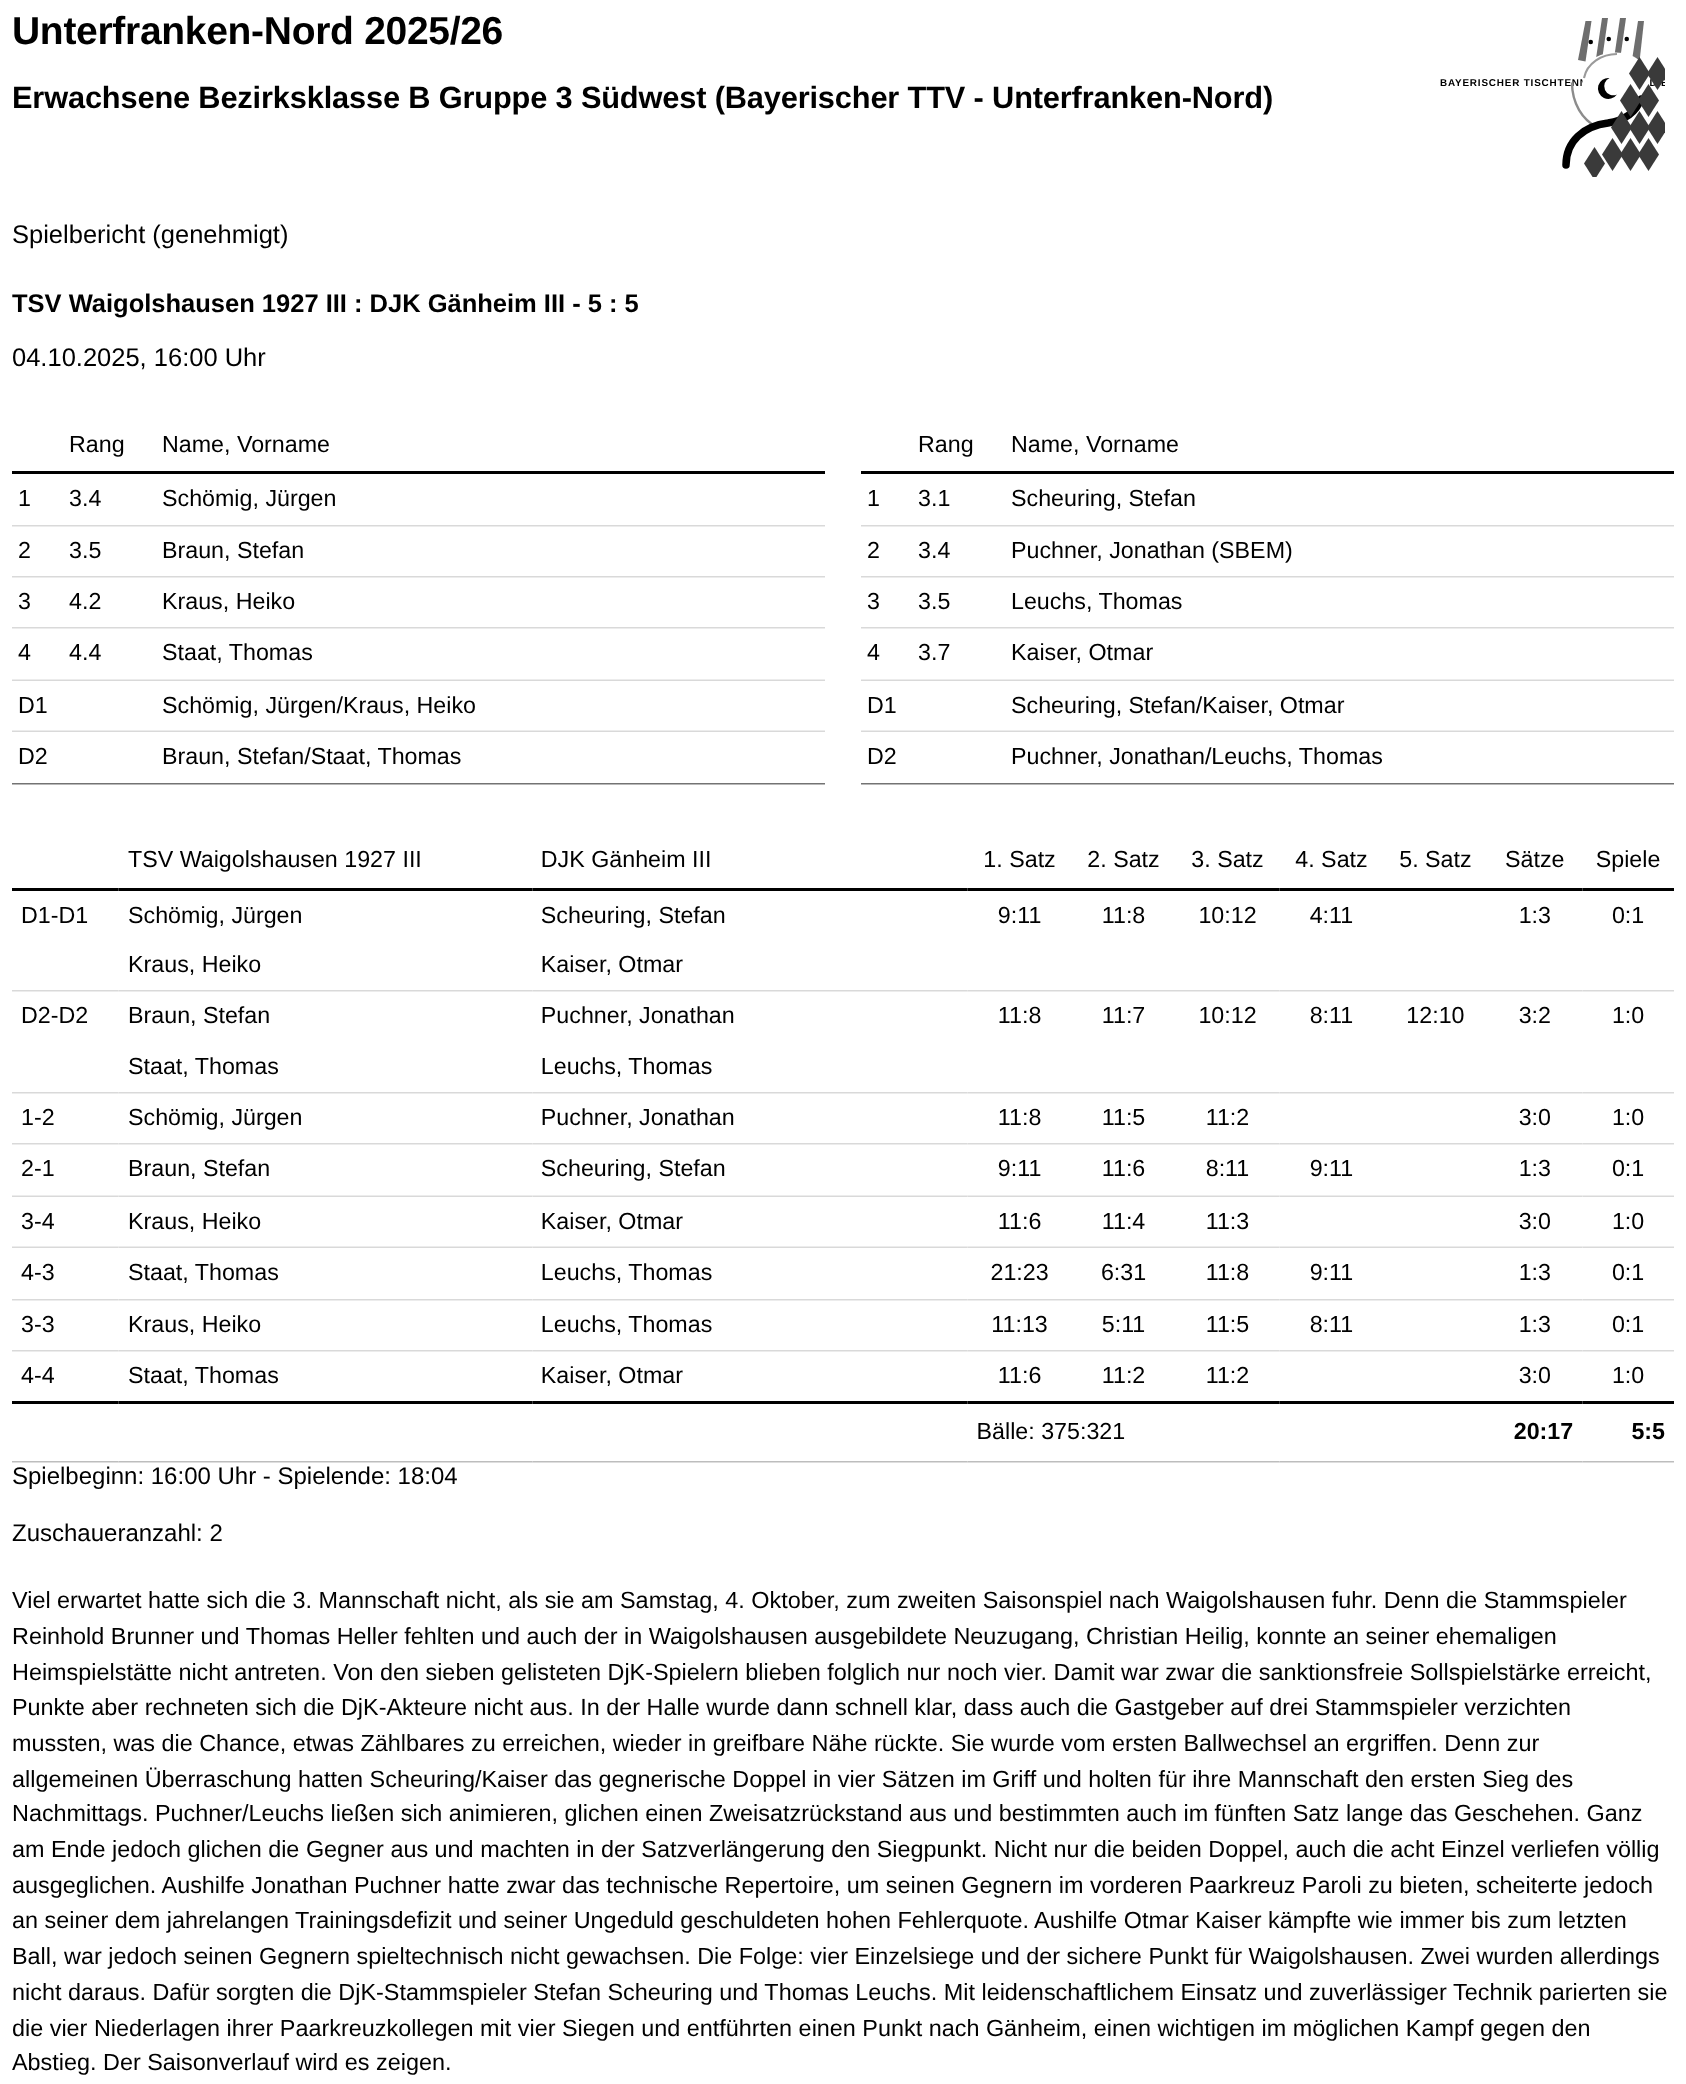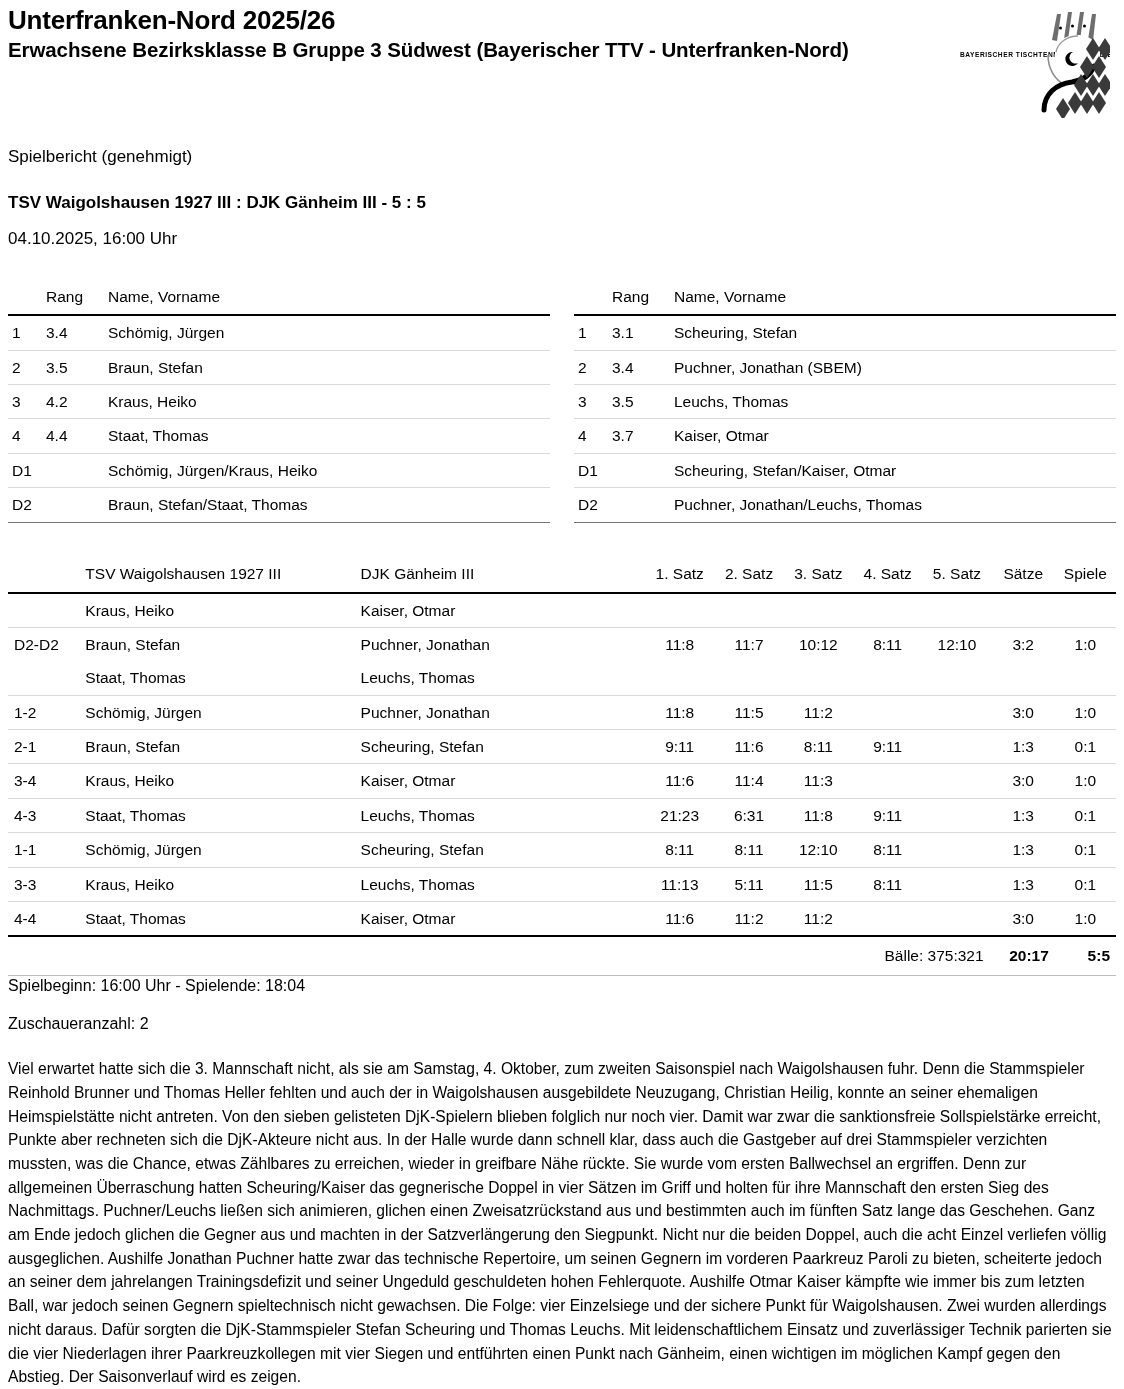--- a/index.html
+++ b/index.html
@@ -24,21 +24,21 @@
 
   
   .header-zone {
     position: relative;
     min-height: 118px;
   }
   .doc-title {
     font-size: 26px;
     font-weight: bold;
     line-height: 1.15;
-    margin: 0 0 0 0;
+    margin: 0 0 16px 0;
     letter-spacing: -0.2px;
   }
   .league-title {
     font-size: 20.5px;
     font-weight: bold;
     line-height: 1.35;
     margin: 0;
     max-width: 860px;
     letter-spacing: -0.1px;
   }
@@ -137,21 +137,20 @@
   tr.match-bottom td { border-bottom: 1px solid #d9d9d9; }
   tr.single-row td { border-bottom: 1px solid #d9d9d9; }
   tr.last-single td { border-bottom: 2px solid #000; }
 
   tr.totals td {
     border-bottom: 1px solid #bdbdbd;
     padding-top: 9px;
     padding-bottom: 9px;
   }
   tr.totals td.balls {
-    text-align: right;
     padding-right: 8px;
   }
   tr.totals td.tot-sets,
   tr.totals td.tot-games {
     font-weight: bold;
     text-align: right;
   }
 
   
   .footer-info {
@@ -326,20 +325,32 @@
           <th class="th-num" style="width:68px">2. Satz</th>
           <th class="th-num" style="width:68px">3. Satz</th>
           <th class="th-num" style="width:68px">4. Satz</th>
           <th class="th-num" style="width:68px">5. Satz</th>
           <th class="th-num" style="width:62px">Sätze</th>
           <th class="th-num" style="width:60px">Spiele</th>
         </tr>
       </thead>
       <tbody>
 
+        <tr class="match-top">
+          <td class="c-code">D1-D1</td>
+          <td class="c-home">Schömig, Jürgen</td>
+          <td class="c-away">Scheuring, Stefan</td>
+          <td class="c-set">9:11</td>
+          <td class="c-set">11:8</td>
+          <td class="c-set">10:12</td>
+          <td class="c-set">4:11</td>
+          <td class="c-set"></td>
+          <td class="c-sets">1:3</td>
+          <td class="c-games">0:1</td>
+        </tr>
         <tr class="match-bottom">
           <td class="c-code"></td>
           <td class="c-home">Kraus, Heiko</td>
           <td class="c-away">Kaiser, Otmar</td>
           <td class="c-set"></td>
           <td class="c-set"></td>
           <td class="c-set"></td>
           <td class="c-set"></td>
           <td class="c-set"></td>
           <td class="c-sets"></td>
@@ -413,32 +424,20 @@
           <td class="c-away">Leuchs, Thomas</td>
           <td class="c-set">21:23</td>
           <td class="c-set">6:31</td>
           <td class="c-set">11:8</td>
           <td class="c-set">9:11</td>
           <td class="c-set"></td>
           <td class="c-sets">1:3</td>
           <td class="c-games">0:1</td>
         </tr>
         <tr class="single-row">
-          <td class="c-code">1-1</td>
-          <td class="c-home">Schömig, Jürgen</td>
-          <td class="c-away">Scheuring, Stefan</td>
-          <td class="c-set">8:11</td>
-          <td class="c-set">8:11</td>
-          <td class="c-set">12:10</td>
-          <td class="c-set">8:11</td>
-          <td class="c-set"></td>
-          <td class="c-sets">1:3</td>
-          <td class="c-games">0:1</td>
-        </tr>
-        <tr class="single-row">
           <td class="c-code">3-3</td>
           <td class="c-home">Kraus, Heiko</td>
           <td class="c-away">Leuchs, Thomas</td>
           <td class="c-set">11:13</td>
           <td class="c-set">5:11</td>
           <td class="c-set">11:5</td>
           <td class="c-set">8:11</td>
           <td class="c-set"></td>
           <td class="c-sets">1:3</td>
           <td class="c-games">0:1</td>

